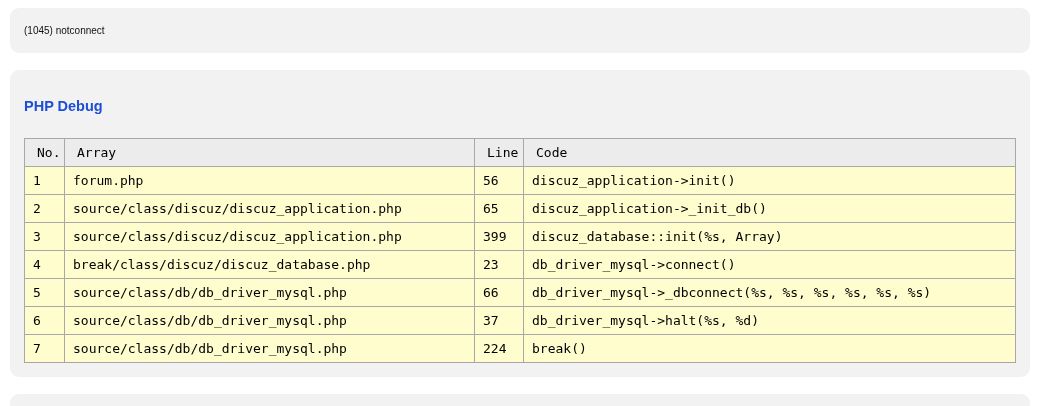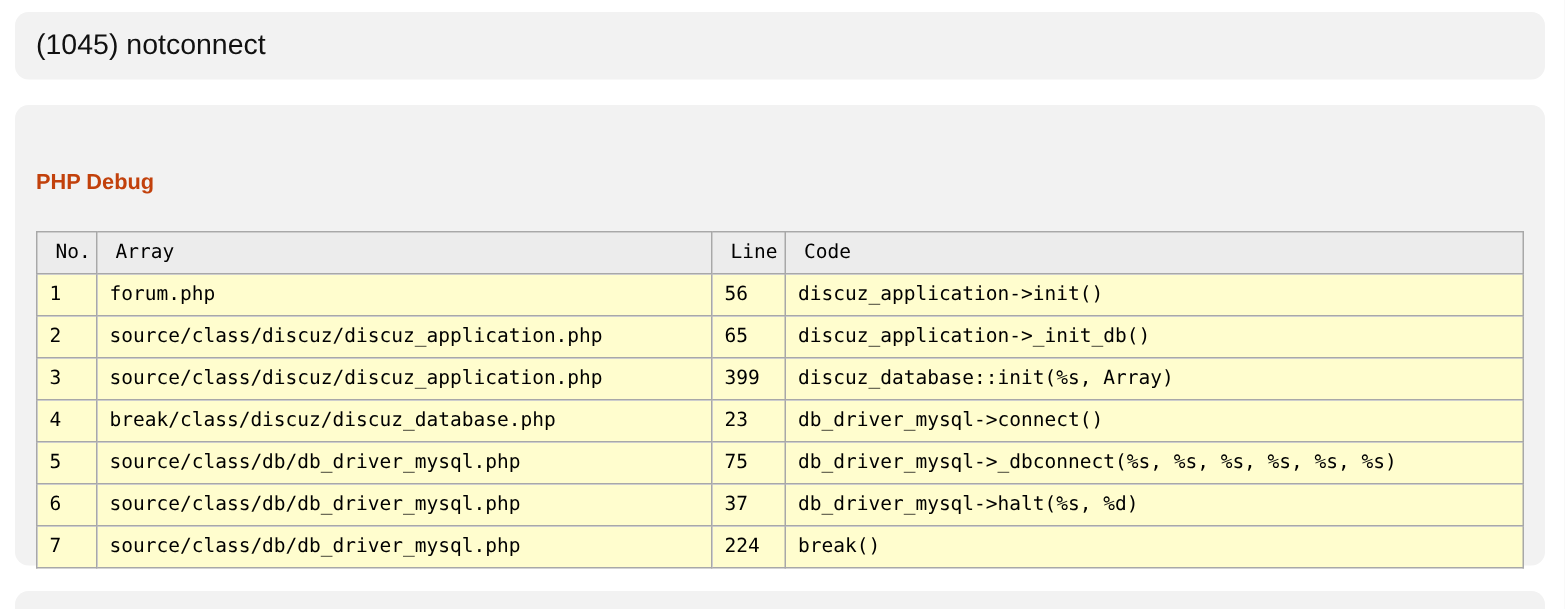--- a/index.html
+++ b/index.html
@@ -20,37 +20,37 @@
     background: #f2f2f2;
     border-radius: 9px;
     box-sizing: border-box;
   }
   #error-box {
     margin-top: 8px;
     height: 45px;
     display: flex;
     align-items: center;
     padding: 0 14px;
-    font-size: 19px;
+    font-size: 10px;
   }
   #debug-box {
     margin-top: 17px;
     height: 307px;
     padding: 28px 14px 13px 14px;
   }
   #bottom-box {
     margin-top: 17px;
     height: 60px;
   }
   .debug-title {
     font-size: 14.5px;
     line-height: 17px;
     font-weight: bold;
-    color: #c2410c;
-    margin: 16px 0 23px 0;
+    color: #1d4ed8;
+    margin: 0 0 23px 0;
   }
   table.backtrace {
     border-collapse: collapse;
     width: 992px;
     table-layout: fixed;
     font-family: "DejaVu Sans Mono", "Liberation Mono", monospace;
     font-size: 13px;
     color: #000000;
   }
   table.backtrace th,
@@ -122,21 +122,21 @@
       </tr>
       <tr>
         <td>4</td>
         <td>break/class/discuz/discuz_database.php</td>
         <td>23</td>
         <td>db_driver_mysql-&gt;connect()</td>
       </tr>
       <tr>
         <td>5</td>
         <td>source/class/db/db_driver_mysql.php</td>
-        <td>75</td>
+        <td>66</td>
         <td>db_driver_mysql-&gt;_dbconnect(%s, %s, %s, %s, %s, %s)</td>
       </tr>
       <tr>
         <td>6</td>
         <td>source/class/db/db_driver_mysql.php</td>
         <td>37</td>
         <td>db_driver_mysql-&gt;halt(%s, %d)</td>
       </tr>
       <tr>
         <td>7</td>

